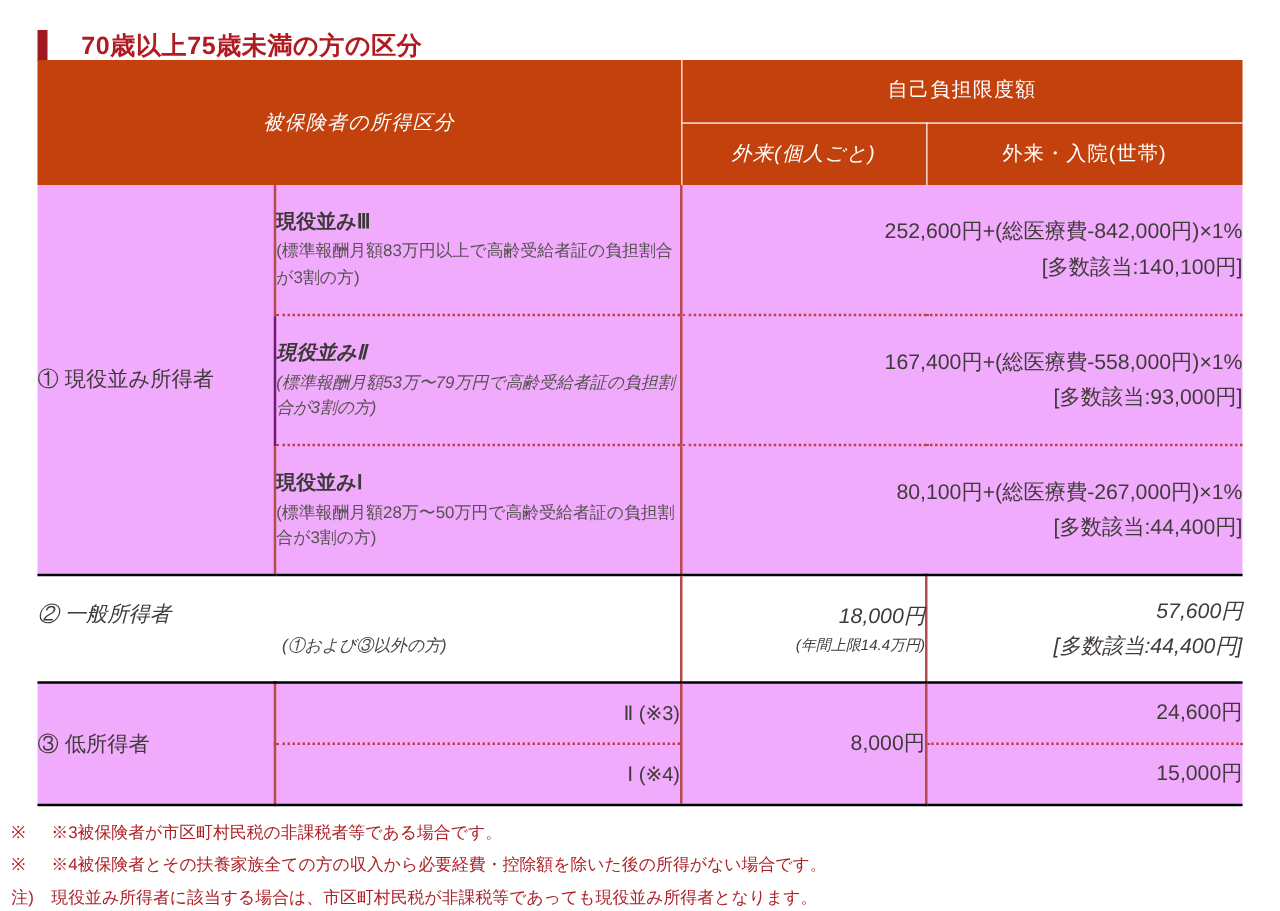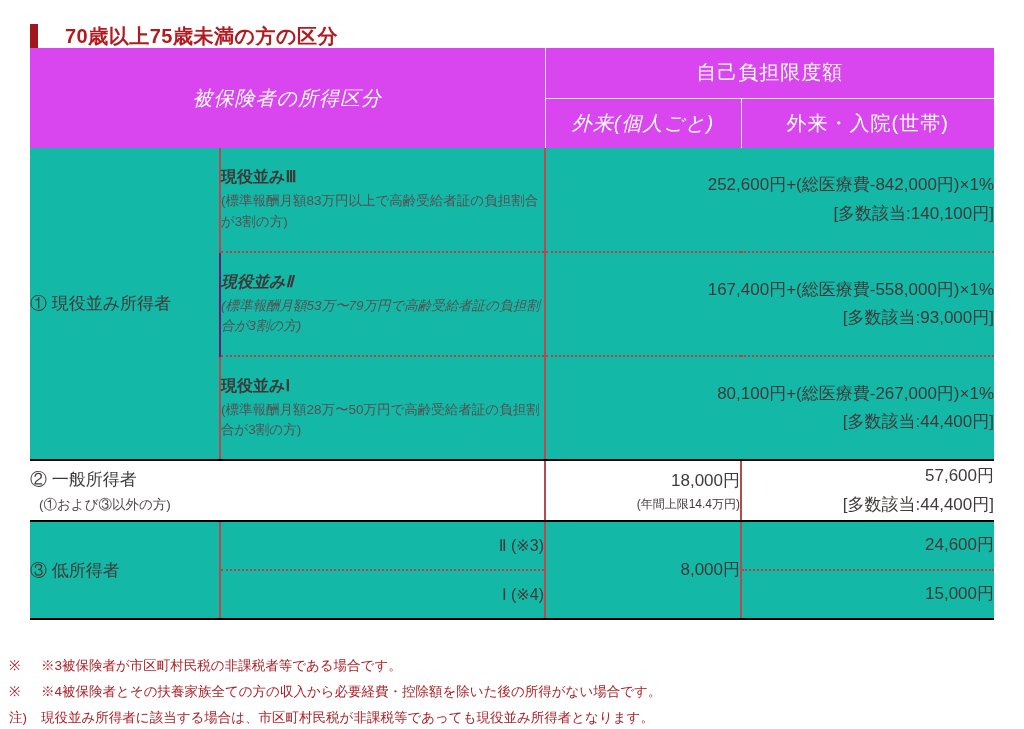--- a/index.html
+++ b/index.html
@@ -8,37 +8,37 @@
 
   
   .title-row{position:absolute;left:30px;top:8px;display:flex;align-items:center;}
   .title-bar{width:8px;height:25px;background:#a0171d;margin-right:12px;flex:0 0 auto;}
   .title-text{margin:15px;font-size:20px;font-weight:bold;color:#b01b21;letter-spacing:0.5px;}
 
   
   table.tbl{position:absolute;left:30px;top:48px;width:964px;border-collapse:collapse;table-layout:fixed;}
   .tbl th,.tbl td{padding:0;box-sizing:border-box;}
 
-  thead th{background:#d946ef;color:#ffffff;font-weight:500;font-size:20px;height:50px;text-align:center;letter-spacing:1px;}
+  thead th{background:#c2410c;color:#ffffff;font-weight:500;font-size:16px;height:50px;text-align:center;letter-spacing:1px;}
   .w-r{border-right:1px solid rgba(255,255,255,0.92);font-style:italic;}
   .w-b{border-bottom:1px solid rgba(255,255,255,0.92);}
 
-  tbody td{background:#14b8a6;color:#403a3a;vertical-align:middle;}
+  tbody td{background:#f0abfc;color:#403a3a;vertical-align:middle;}
   tr.g2 td{background:#ffffff;}
 
   tr.r-sub{height:104px;}
-  tr.r-gen{height:61px;}
+  tr.r-gen{height:86px;font-style:italic;}
   tr.r-low{height:49px;}
 
   .v-r{border-right:2px solid #b84a4f;}
   .dot-b{border-bottom:2px dotted #c13d43;}
   .sol-b{border-bottom:2px solid #000000;}
 
   .cat{text-align:left;padding-left:18px;font-size:17px;}
-  .cat .cat-note{font-size:13.5px;color:#4c4646;margin-top:5px;padding-left:9px;}
+  .cat .cat-note{font-size:13.5px;color:#4c4646;margin-top:5px;padding-left:9px;text-align:center;}
   .sub{text-align:left;padding:10px 16px 10px 14px;}
   .sub-name{font-size:16px;font-weight:bold;color:#3d3838;}
   .sub-desc{font-size:13.5px;color:#575050;line-height:1.5;margin-top:3px;}
   .val{text-align:right;font-size:17px;line-height:1.65;}
   .val .small{font-size:12px;}
   .low-name{text-align:right;font-size:16px;}
 
   
   .notes{position:absolute;left:9px;top:653px;width:1006px;color:#ad2127;font-size:13.5px;}
   .note-line{display:flex;align-items:flex-start;line-height:26px;}

